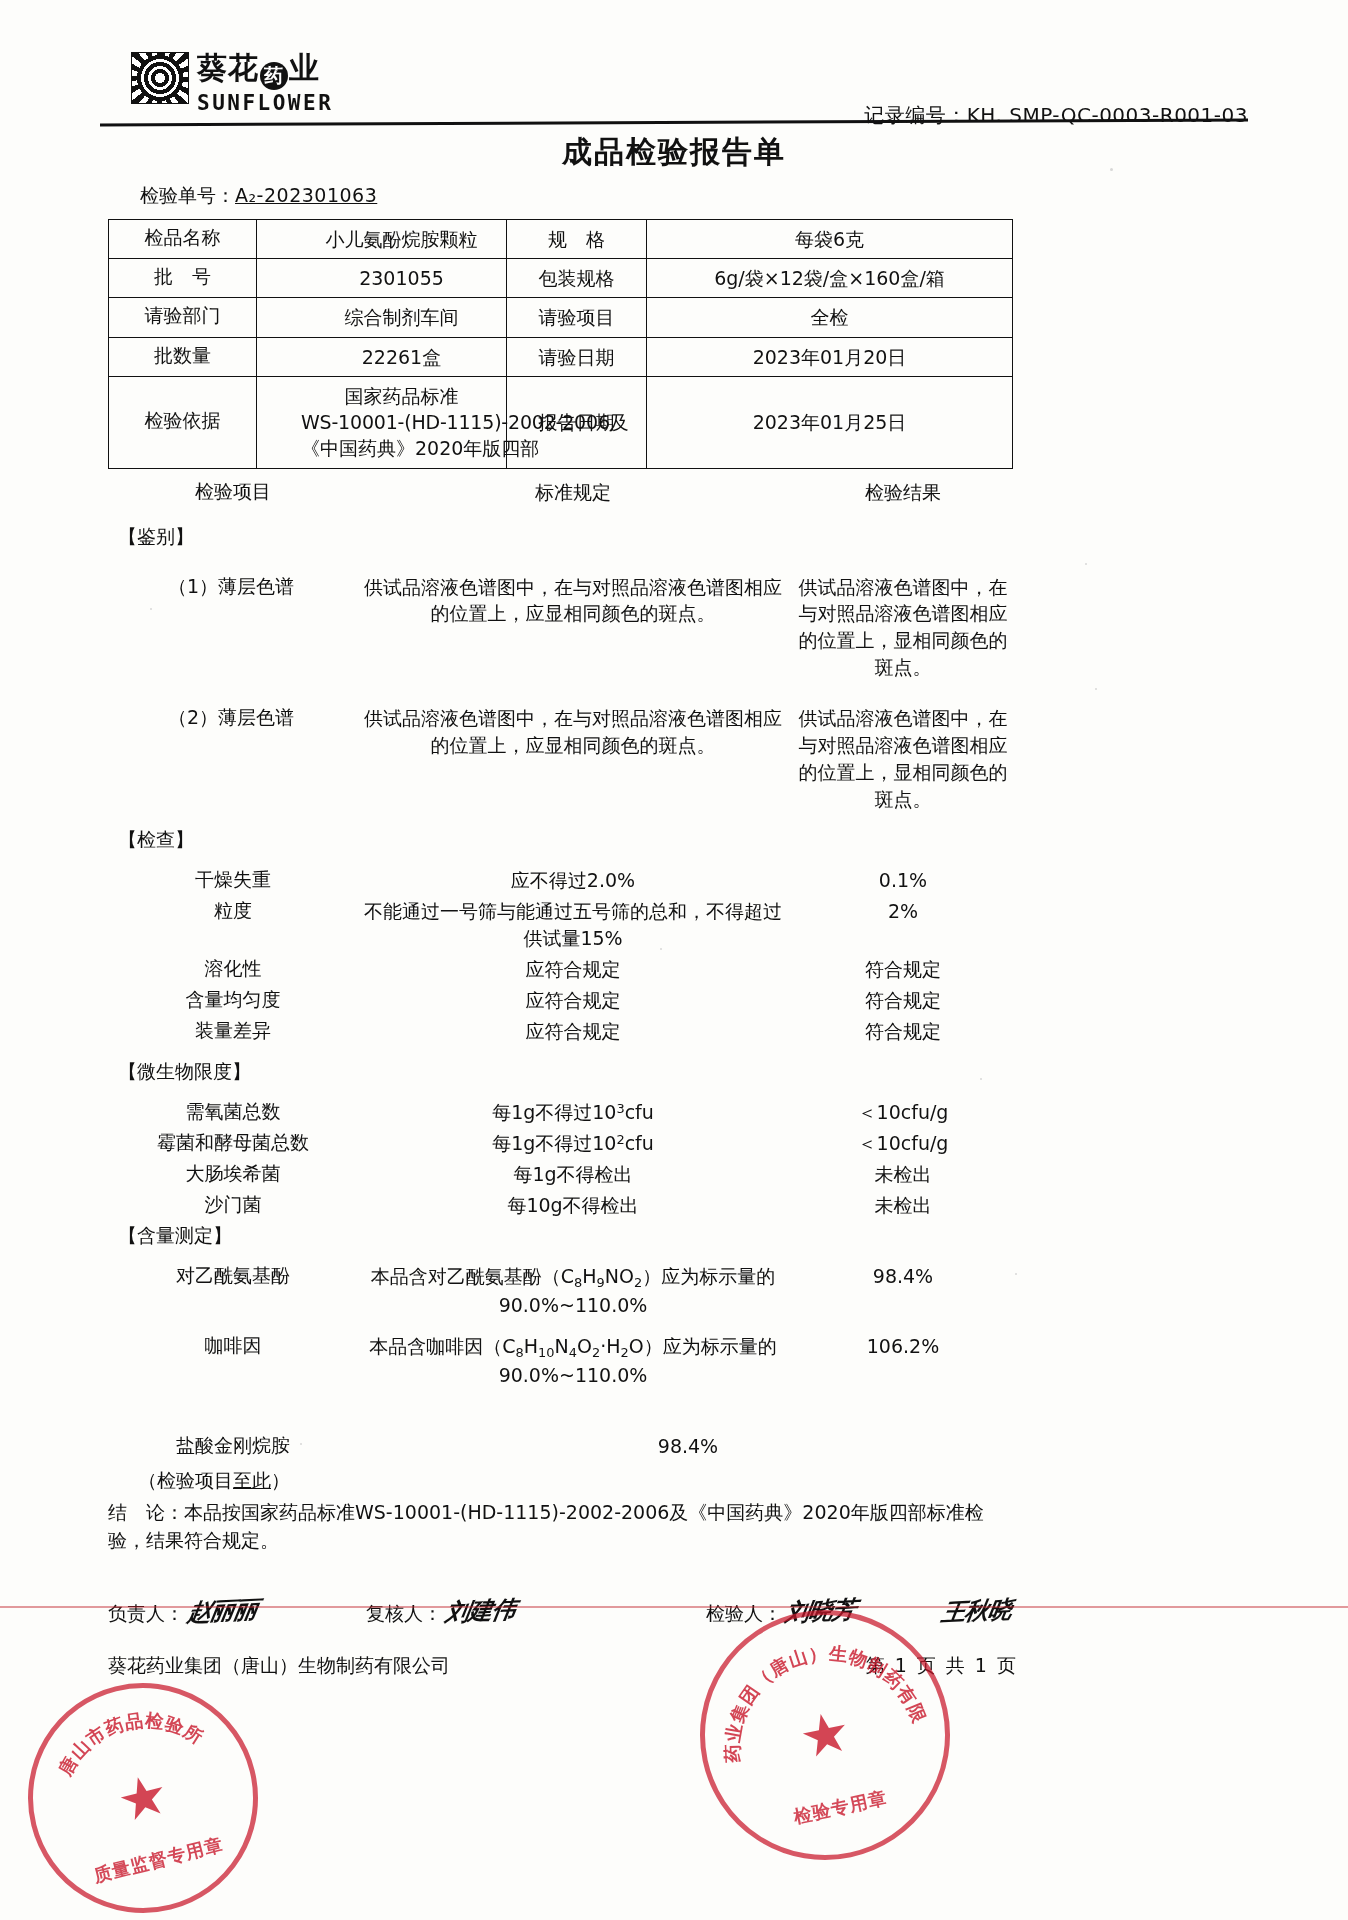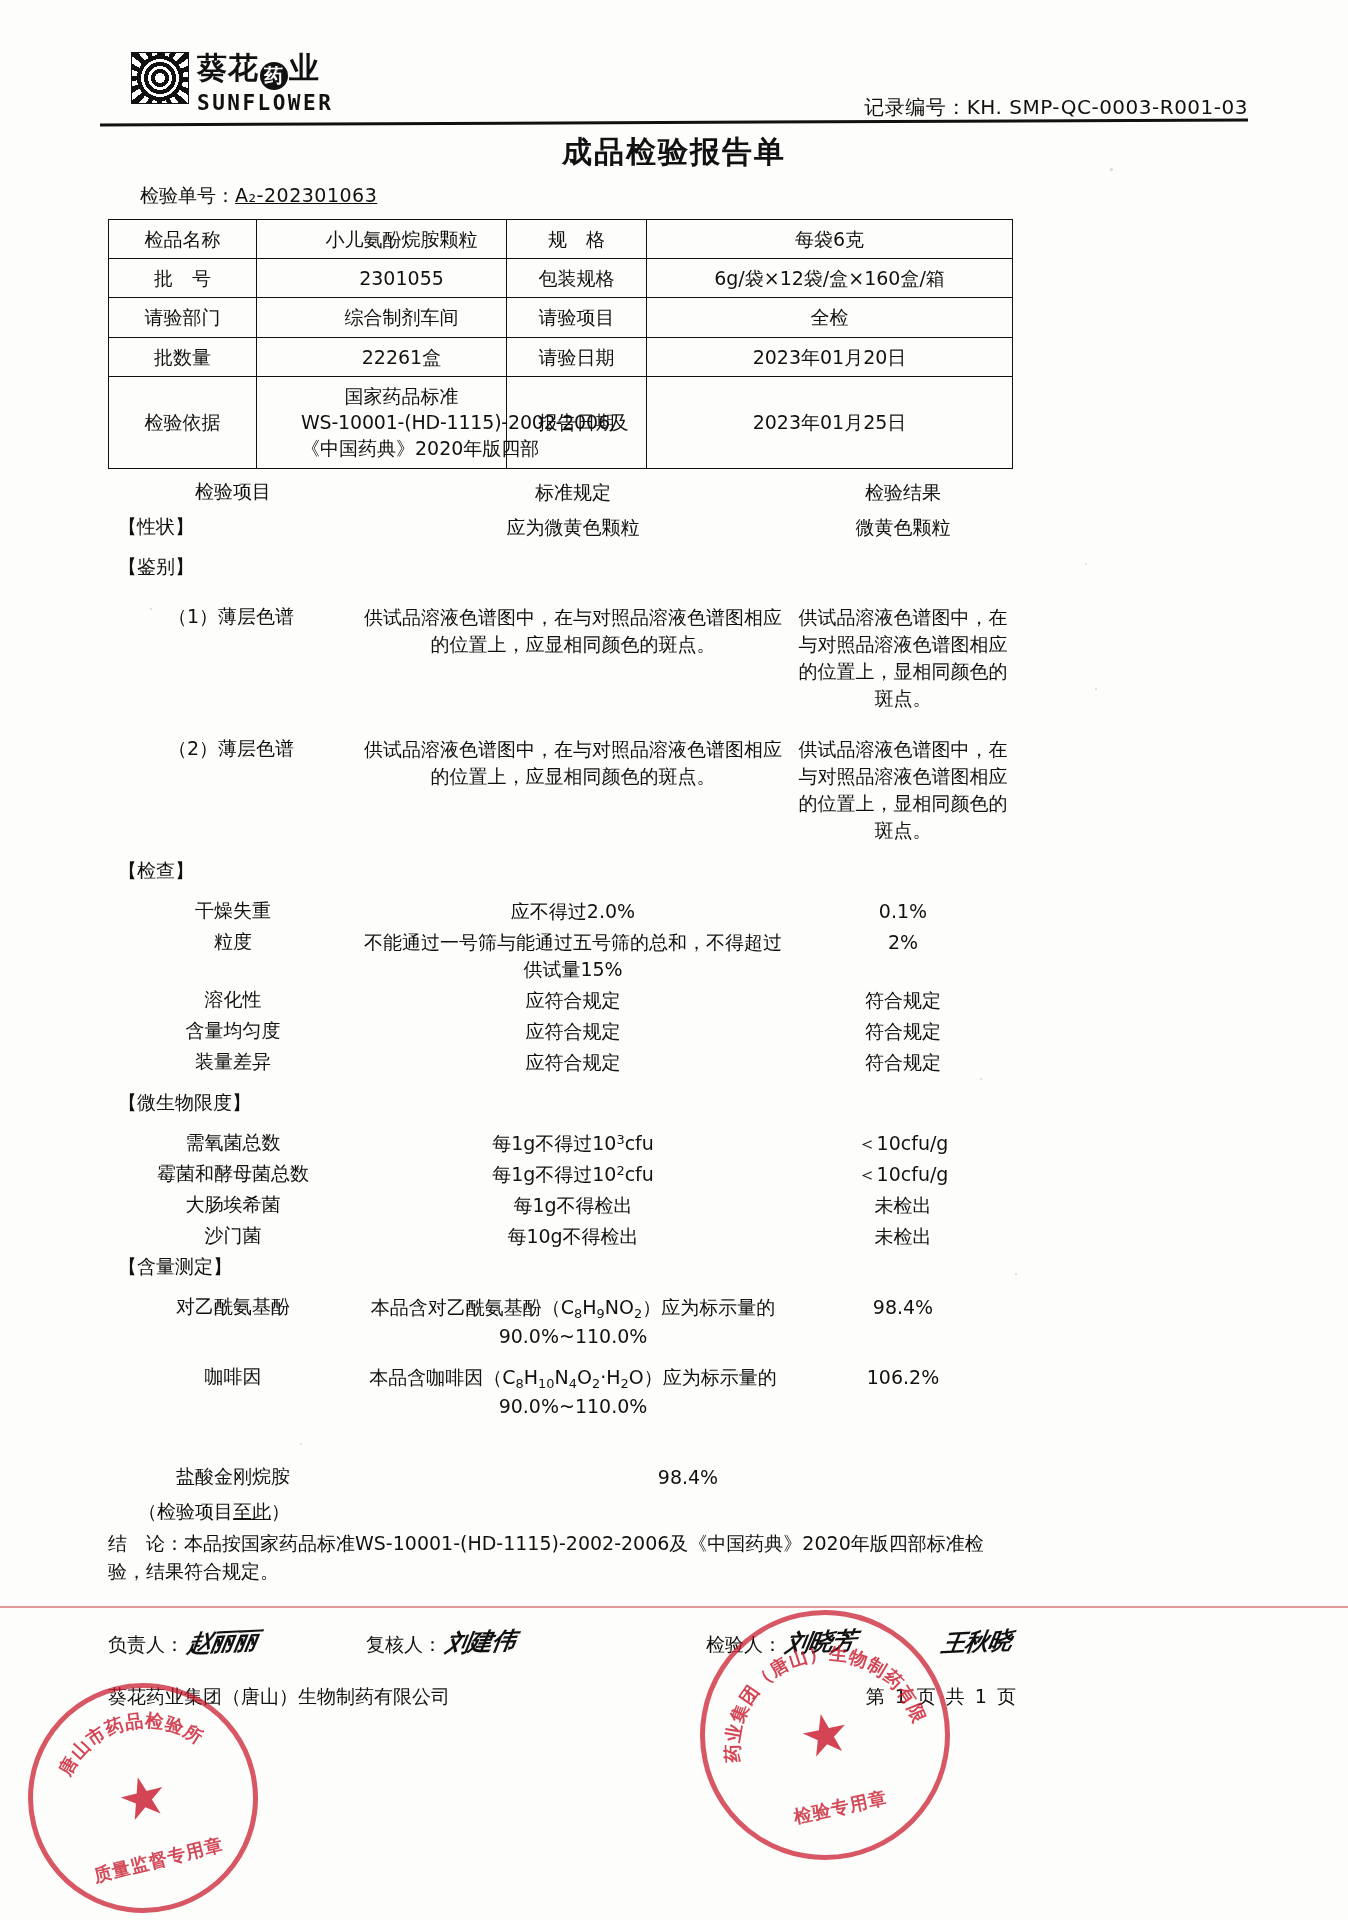--- a/index.html
+++ b/index.html
@@ -38,21 +38,21 @@
     display:inline-block; width:28px; height:28px; line-height:26px;
     border-radius:50%; background:#111; color:#fff; text-align:center;
     font-size:19px; vertical-align:-4px; margin:0 1px;
   }
   .logo-en {
     font-size:21px; font-weight:bold; letter-spacing:2.5px;
     font-family:"DejaVu Sans Mono","Liberation Mono",monospace;
     margin-top:1px;
   }
   .record-no {
-    position:absolute; right:0; top:46px;
+    position:absolute; right:0; top:54px;
     font-size:20px; letter-spacing:0.5px; white-space:nowrap;
   }
   .header-rule {
     position:absolute; left:0; right:0; bottom:-4px;
     border-bottom:3px solid #111;
     transform:rotate(-0.25deg);
   }
 
   
   .doc-title {
@@ -75,21 +75,21 @@
     font-size:19px;
     table-layout:fixed;
   }
   table.info td {
     border:1.5px solid #111;
     text-align:center;
     vertical-align:middle;
     padding:6px 4px;
     line-height:1.38;
   }
-  table.info td.lbl { width:148px; }
+  table.info td.lbl { width:148px;font-family:Liberation Mono, monospace; }
   table.info td.val1 { width:250px;padding-left:44px; }
   table.info td.lbl2 { width:140px; }
   table.info td.val2 { width:auto; }
   .basis-line { display:block; white-space:nowrap; }
   .basis-line.l2 { letter-spacing:-0.2px; }
 
   
   .results {
     margin:8px 0 0 108px;
     width:910px;
@@ -240,25 +240,20 @@
       </tbody>
   </table>
 
   <div class="results">
     <div class="rrow hdr-row">
       <div class="c-item">检验项目</div>
       <div class="c-std">标准规定</div>
       <div class="c-res">检验结果</div>
     </div>
     <div id="results-body">
-        <div class="rrow tall">
-          <div class="c-item bracket">【性状】</div>
-          <div class="c-std">应为微黄色颗粒</div>
-          <div class="c-res">微黄色颗粒</div>
-        </div>
         <div class="gap-s"></div>
         <div class="rrow tall">
           <div class="c-item bracket">【鉴别】</div>
           <div class="c-std"></div>
           <div class="c-res"></div>
         </div>
         <div class="gap-m"></div>
         <div class="rrow tall">
           <div class="c-item lead">（1）薄层色谱</div>
           <div class="c-std">供试品溶液色谱图中，在与对照品溶液色谱图相应的位置上，应显相同颜色的斑点。</div>

